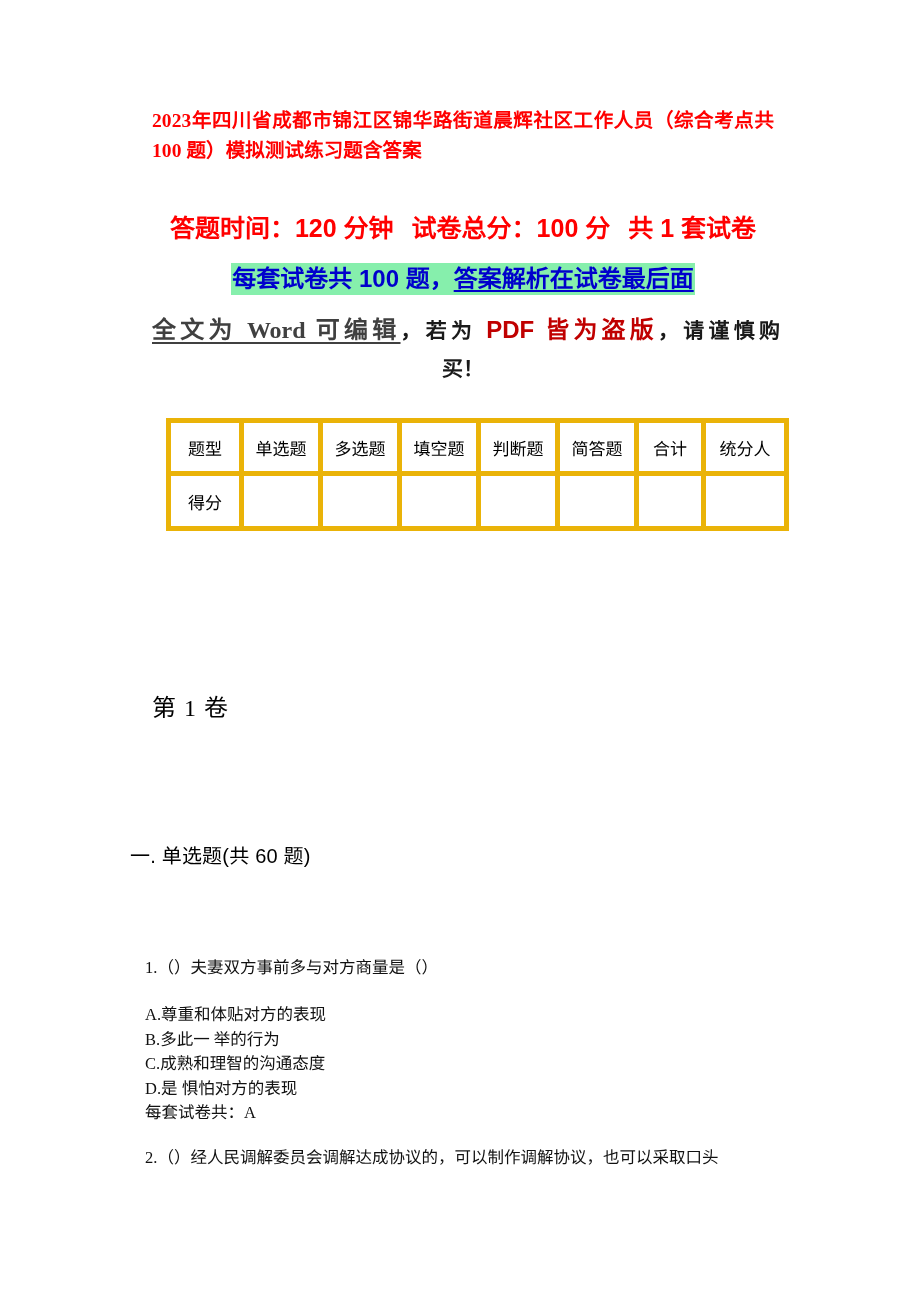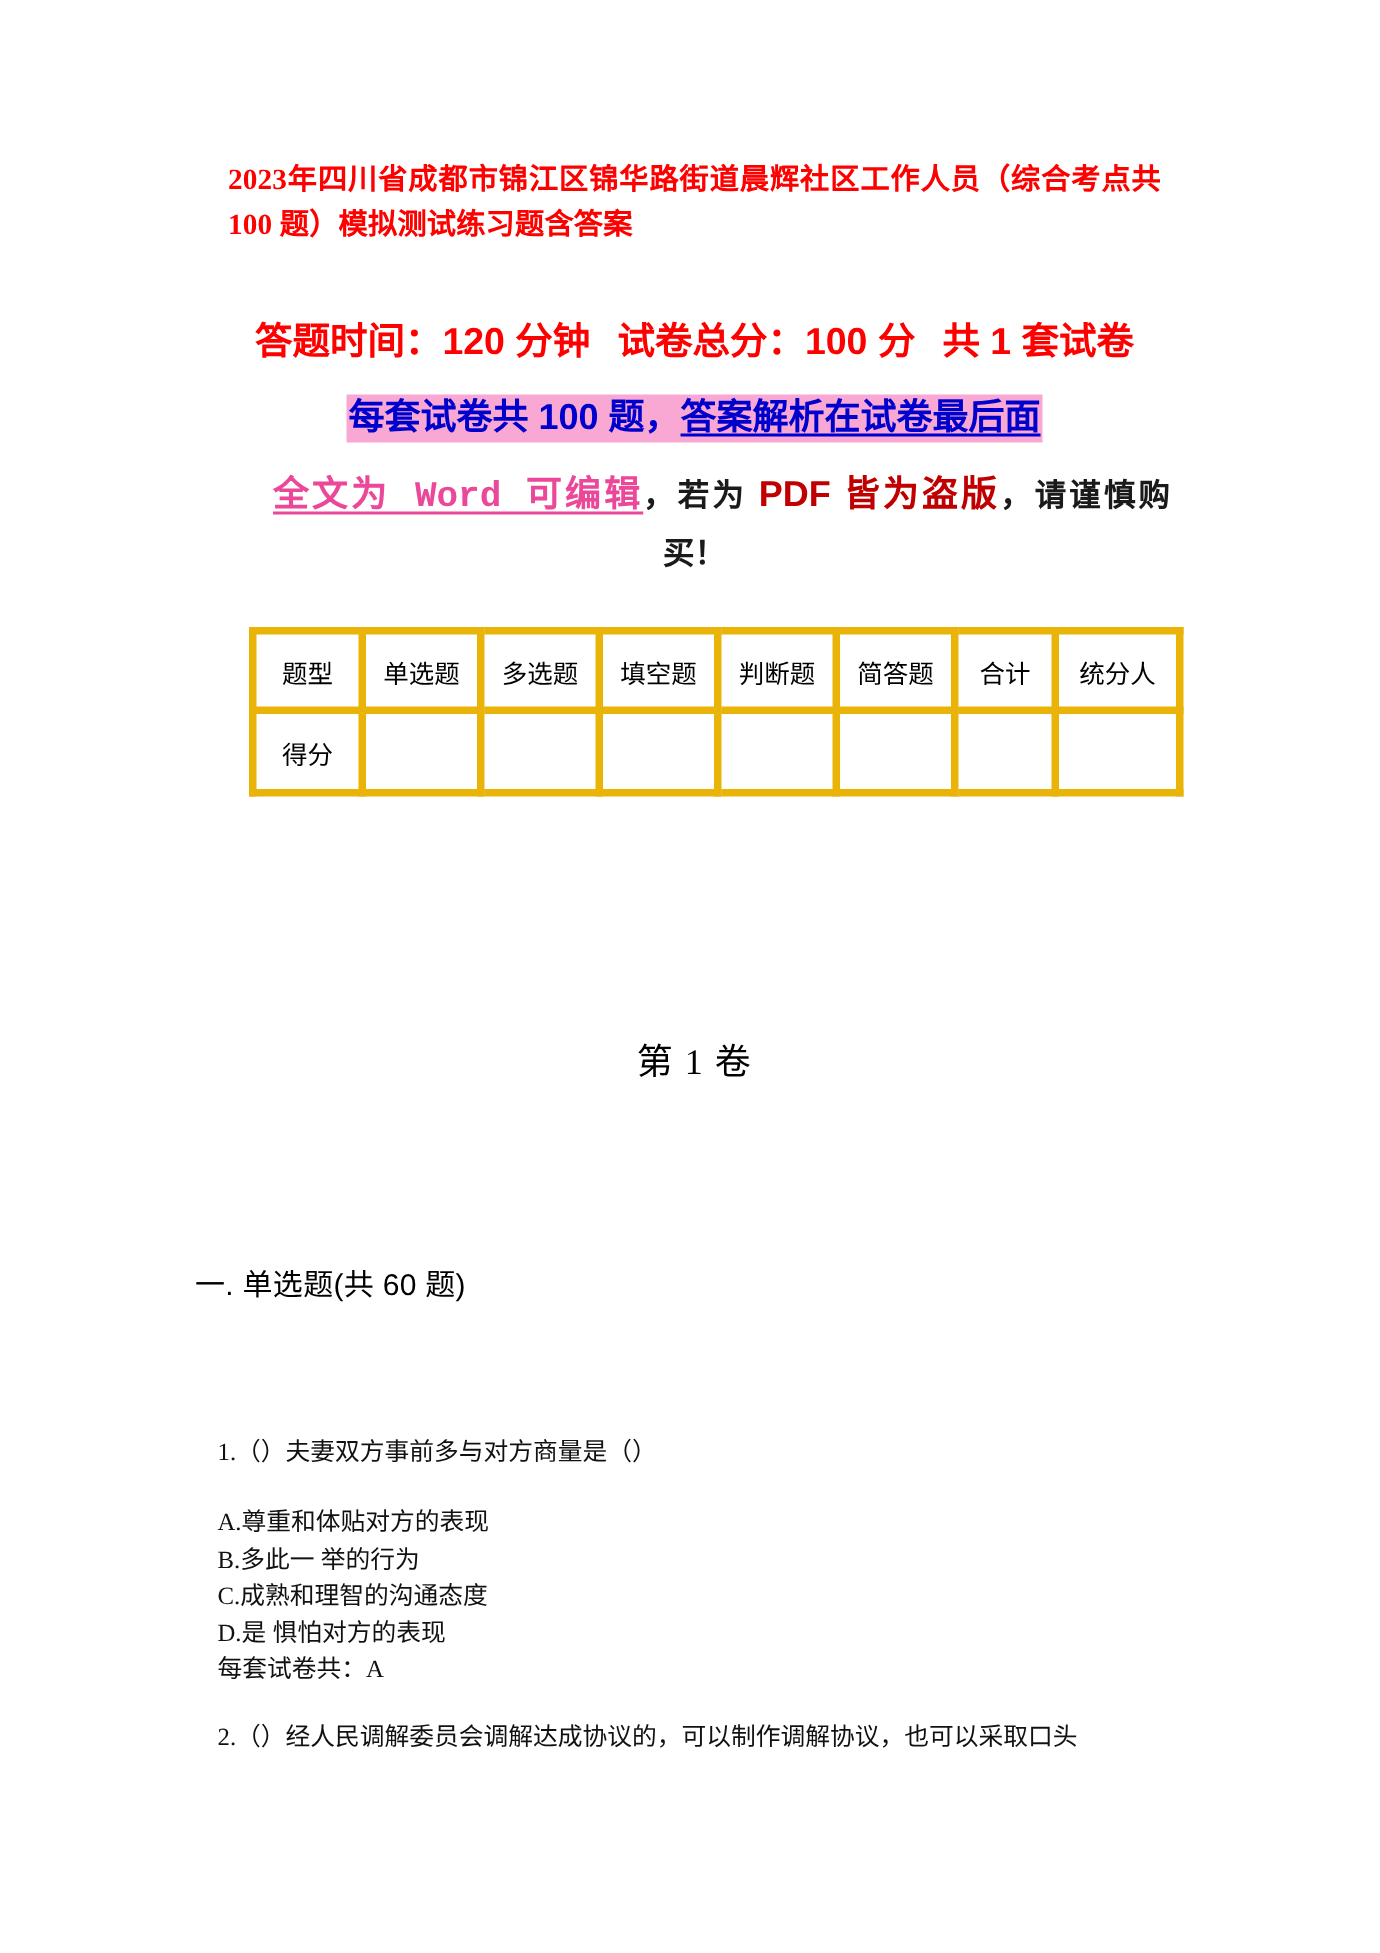--- a/index.html
+++ b/index.html
@@ -63,44 +63,43 @@
     top: 262px;
     width: 622px;
     text-align: center;
     line-height: 34px;
   }
   .info-line-2 {
     font-family: "Liberation Sans", "DejaVu Sans", sans-serif;
     font-weight: bold;
     font-size: 24px;
     color: #0000cc;
-    background: #f9a8d4;
+    background: #86efac;
     padding: 2px 1px 3px 1px;
     white-space: nowrap;
   }
   .info-line-2 .ul { text-decoration: underline; text-underline-offset: 3px; }
 
   .info-line-3 {
     position: absolute;
     left: 152px;
     top: 310px;
     width: 628px;
     text-align: justify;
     text-align-last: justify;
     font-size: 24px;
     line-height: 40px;
     white-space: normal;
   }
   .info-line-3 .red-ul {
-    color: #ec4899;
-    font-family: Liberation Mono, monospace;
+    color: #404040;
+    font-family: Liberation Serif, serif;
     font-weight: bold;
     text-decoration: underline;
     text-underline-offset: 4px;
-    margin-left: 30px;
   }
   .info-line-3 .blk {
     color: #1a1a1a;
     font-family: "Liberation Sans", "DejaVu Sans", sans-serif;
     font-weight: bold;
     font-size: 21px;
   }
   .info-line-3 .crimson {
     color: #c00000;
     font-family: "Liberation Sans", "DejaVu Sans", sans-serif;
@@ -142,21 +141,21 @@
   .col-q     { width: 74px; }
   .col-sum   { width: 62px; }
   .col-stat  { width: 78px; }
 
   
   .volume-heading {
     position: absolute;
     left: 152px;
     top: 688px;
     width: 622px;
-    text-align: center;
+    text-align: left;
     font-family: "Liberation Serif", "DejaVu Serif", serif;
     font-size: 24px;
     color: #000000;
     letter-spacing: 1px;
   }
 
   
   .section-heading {
     position: absolute;
     left: 130px;

